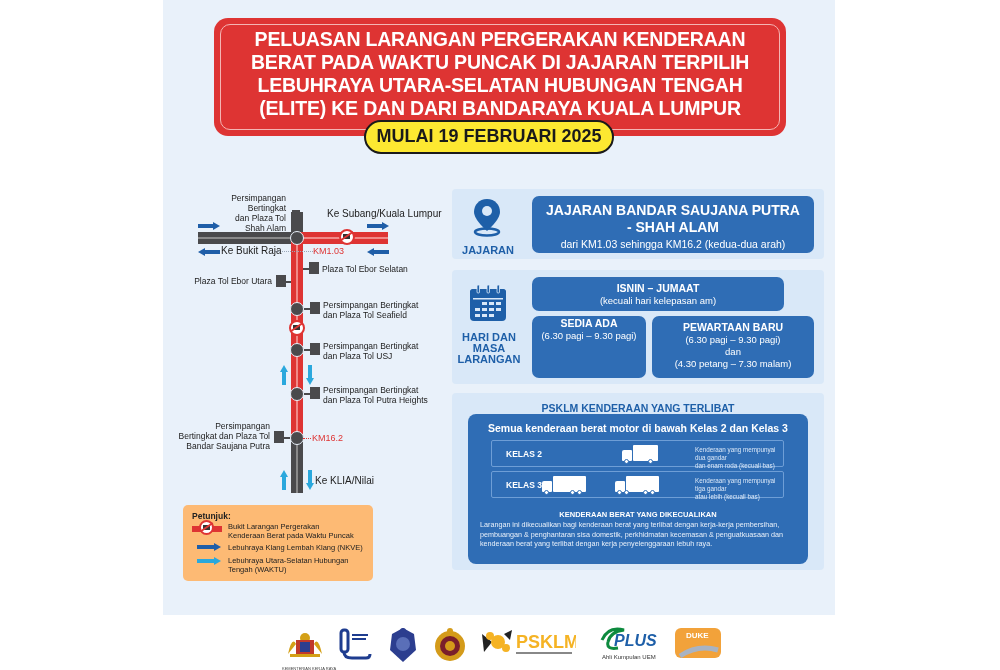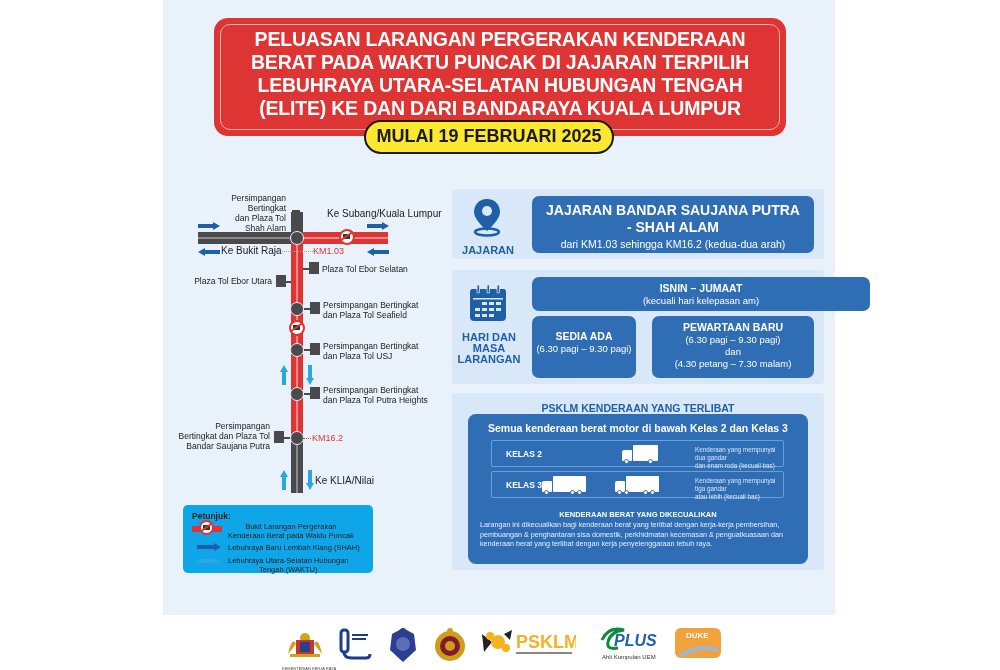--- a/index.html
+++ b/index.html
@@ -40,21 +40,21 @@
   .no-truck::before { content: ""; position: absolute; left: 2px; top: 3px; width: 7px; height: 5px; background: #333; }
   .no-truck::after { content: ""; position: absolute; left: -1px; top: 4px; width: 14px; height: 2px; background: #de3433; transform: rotate(-35deg); }
 
   .map-label { position: absolute; font-size: 8.5px; color: #222; line-height: 10px; white-space: nowrap; }
   .map-label.right-align { text-align: right; }
   .map-label.bold { font-weight: normal; font-size: 10px; }
   .km-label { position: absolute; font-size: 9px; color: #de3433; text-align: right; }
   .dotted { position: absolute; height: 0; border-top: 1.5px dotted #9aa8b8; }
 
   
-  .legend { position: absolute; left: 183px; top: 505px; width: 190px; height: 68px; background: #0ea5e9; border-radius: 5px; text-align: center; }
+  .legend { position: absolute; left: 183px; top: 505px; width: 190px; height: 76px; background: #fdba74; border-radius: 5px; }
   .legend-title { position: absolute; left: 9px; top: 6px; font-size: 8.5px; font-weight: bold; color: #222; }
   .legend-item { position: absolute; left: 45px; font-size: 7.5px; line-height: 9px; color: #222; }
 
   
   .panel { position: absolute; left: 452px; width: 372px; background: #d9e8f8; border-radius: 4px; }
   .panel-icon-label { position: absolute; font-weight: bold; color: #1e5fa8; font-size: 11px; text-align: center; line-height: 11px; }
   .blue-box { position: absolute; background: #2f6db5; border-radius: 7px; color: #ffffff; text-align: center; }
 
   .jaj-title { font-weight: bold; font-size: 14px; line-height: 17px; margin-top: 6px; }
   .jaj-sub { font-size: 10.5px; margin-top: 2px; }
@@ -204,21 +204,21 @@
     <div class="no-truck" style="left:7px;top:-4px;width:15px;height:15px"></div>
   </div>
   <div class="legend-item" style="top:17px">
     <div>Bukit Larangan Pergerakan</div>
     <div>Kenderaan Berat pada Waktu Puncak</div>
   </div>
   <svg style="position:absolute;left:14px;top:38px" width="24" height="8">
       <rect x="0" y="2" width="18" height="4" fill="#1f5ea8"></rect>
       <polygon points="17,0 24,4 17,8" fill="#1f5ea8"></polygon>
     </svg>
-  <div class="legend-item" style="top:38px">Lebuhraya Baru Lembah Klang (SHAH)</div>
+  <div class="legend-item" style="top:38px">Lebuhraya Klang Lembah Klang (NKVE)</div>
   <svg style="position:absolute;left:14px;top:52px" width="24" height="8">
       <rect x="0" y="2" width="18" height="4" fill="#2aa8dd"></rect>
       <polygon points="17,0 24,4 17,8" fill="#2aa8dd"></polygon>
     </svg>
   <div class="legend-item" style="top:51px">
     <div>Lebuhraya Utara-Selatan Hubungan</div>
     <div>Tengah (WAKTU)</div>
   </div>
 </div>
 
@@ -257,25 +257,25 @@
       <rect x="7" y="31" width="5" height="3"></rect>
         <rect x="14" y="31" width="5" height="3"></rect>
         <rect x="21" y="31" width="5" height="3"></rect>
     </g>
   </svg>
   <div class="panel-icon-label" style="left:4px;top:62px;width:66px">
     <div>HARI DAN</div>
     <div>MASA</div>
     <div>LARANGAN</div>
   </div>
-  <div class="blue-box" style="left:80px;top:7px;width:338px;height:34px;padding-top:5px">
+  <div class="blue-box" style="left:80px;top:7px;width:252px;height:34px;padding-top:5px">
     <div class="time-title">ISNIN – JUMAAT</div>
     <div class="time-sub">(kecuali hari kelepasan am)</div>
   </div>
-  <div class="blue-box" style="left:80px;top:46px;width:104px;height:62px;padding-top:14px">
+  <div class="blue-box" style="left:80px;top:46px;width:114px;height:62px;padding-top:1px">
     <div class="time-title">SEDIA ADA</div>
     <div class="time-sub">(6.30 pagi – 9.30 pagi)</div>
   </div>
   <div class="blue-box" style="left:200px;top:46px;width:162px;height:62px;padding-top:5px">
     <div class="time-title">PEWARTAAN BARU</div>
     <div class="time-sub">(6.30 pagi – 9.30 pagi)</div>
     <div class="time-sub">dan</div>
     <div class="time-sub">(4.30 petang – 7.30 malam)</div>
   </div>
 </div>

